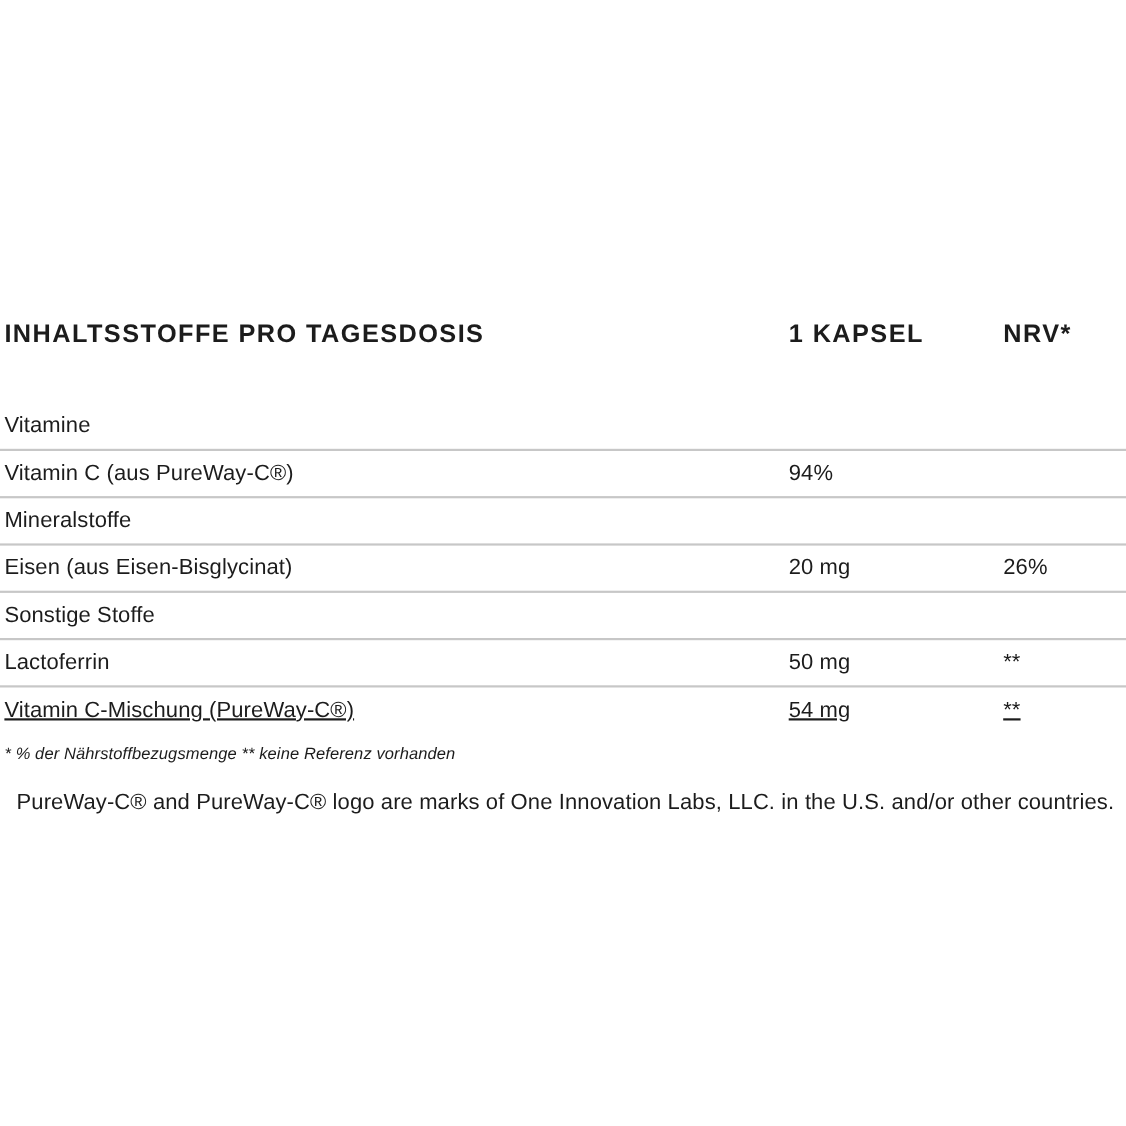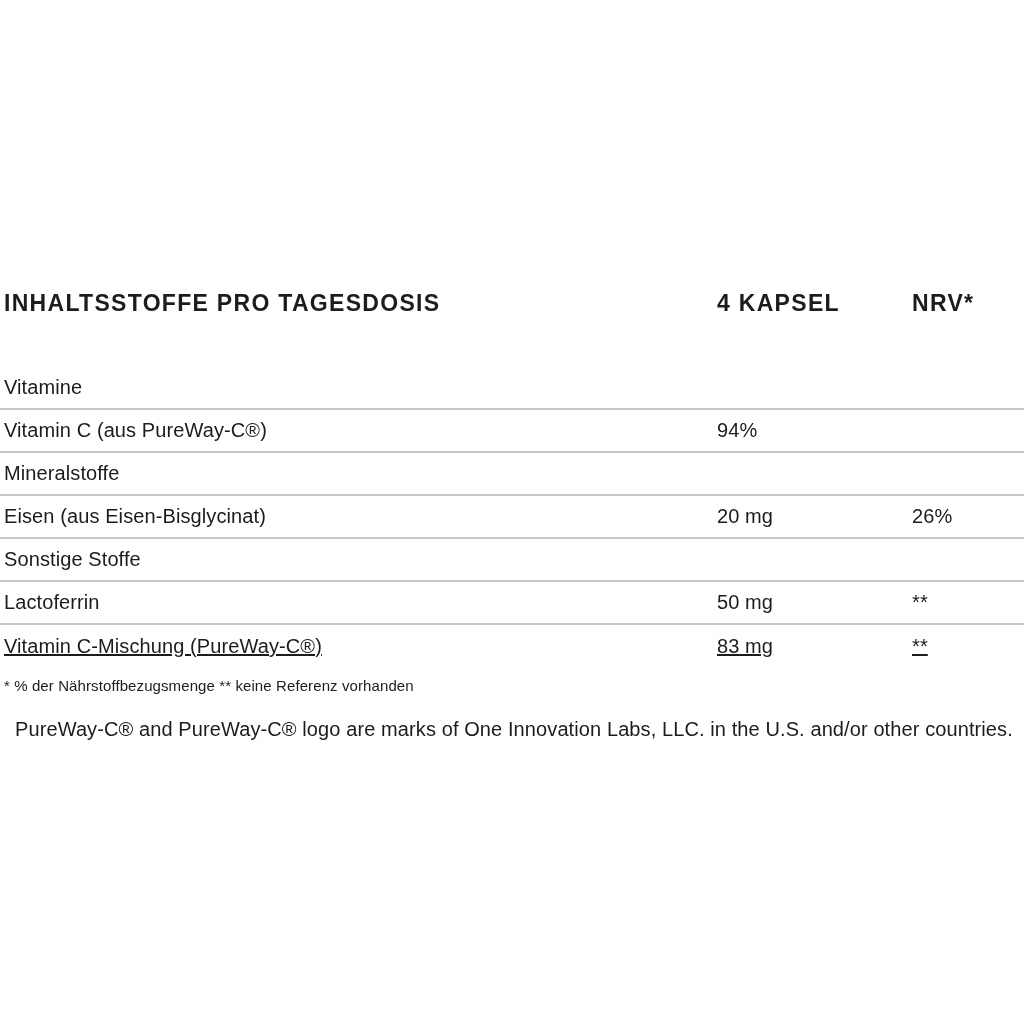--- a/index.html
+++ b/index.html
@@ -51,40 +51,41 @@
     font-size: 20px;
     letter-spacing: 0.1px;
   }
   .row.last { border-bottom: none; text-decoration: underline; }
 
   .footnote {
     position: absolute;
     top: 677px;
     left: 4px;
     font-size: 15px;
+    font-style: italic;
     letter-spacing: 0.1px;
   }
 
   .trademark {
     position: absolute;
     top: 718px;
     left: 3px;
     font-size: 20px;
     letter-spacing: 0.1px;
     margin-left: 12px;
   }
 </style>
 </head>
 <body>
 
 <div class="page">
 
   <div class="header-row grid">
     <div>INHALTSSTOFFE PRO TAGESDOSIS</div>
-    <div>4 KAPSEL</div>
+    <div>1 KAPSEL</div>
     <div>NRV*</div>
   </div>
 
   <div class="table">
 
     <div class="row grid">
       <div>Vitamine</div>
       <div></div>
       <div></div>
     </div>
@@ -113,21 +114,21 @@
     </div>
 
     <div class="row grid">
       <div>Lactoferrin</div>
       <div>50 mg</div>
       <div>**</div>
     </div>
 
     <div class="row grid last">
       <div>Vitamin C-Mischung (PureWay-C®)</div>
-      <div>83 mg</div>
+      <div>54 mg</div>
       <div>**</div>
     </div>
 
   </div>
 
   <div class="footnote">* % der Nährstoffbezugsmenge ** keine Referenz vorhanden</div>
 
   <div class="trademark">PureWay-C® and PureWay-C® logo are marks of One Innovation Labs, LLC. in the U.S. and/or other countries.</div>
 
 </div>

